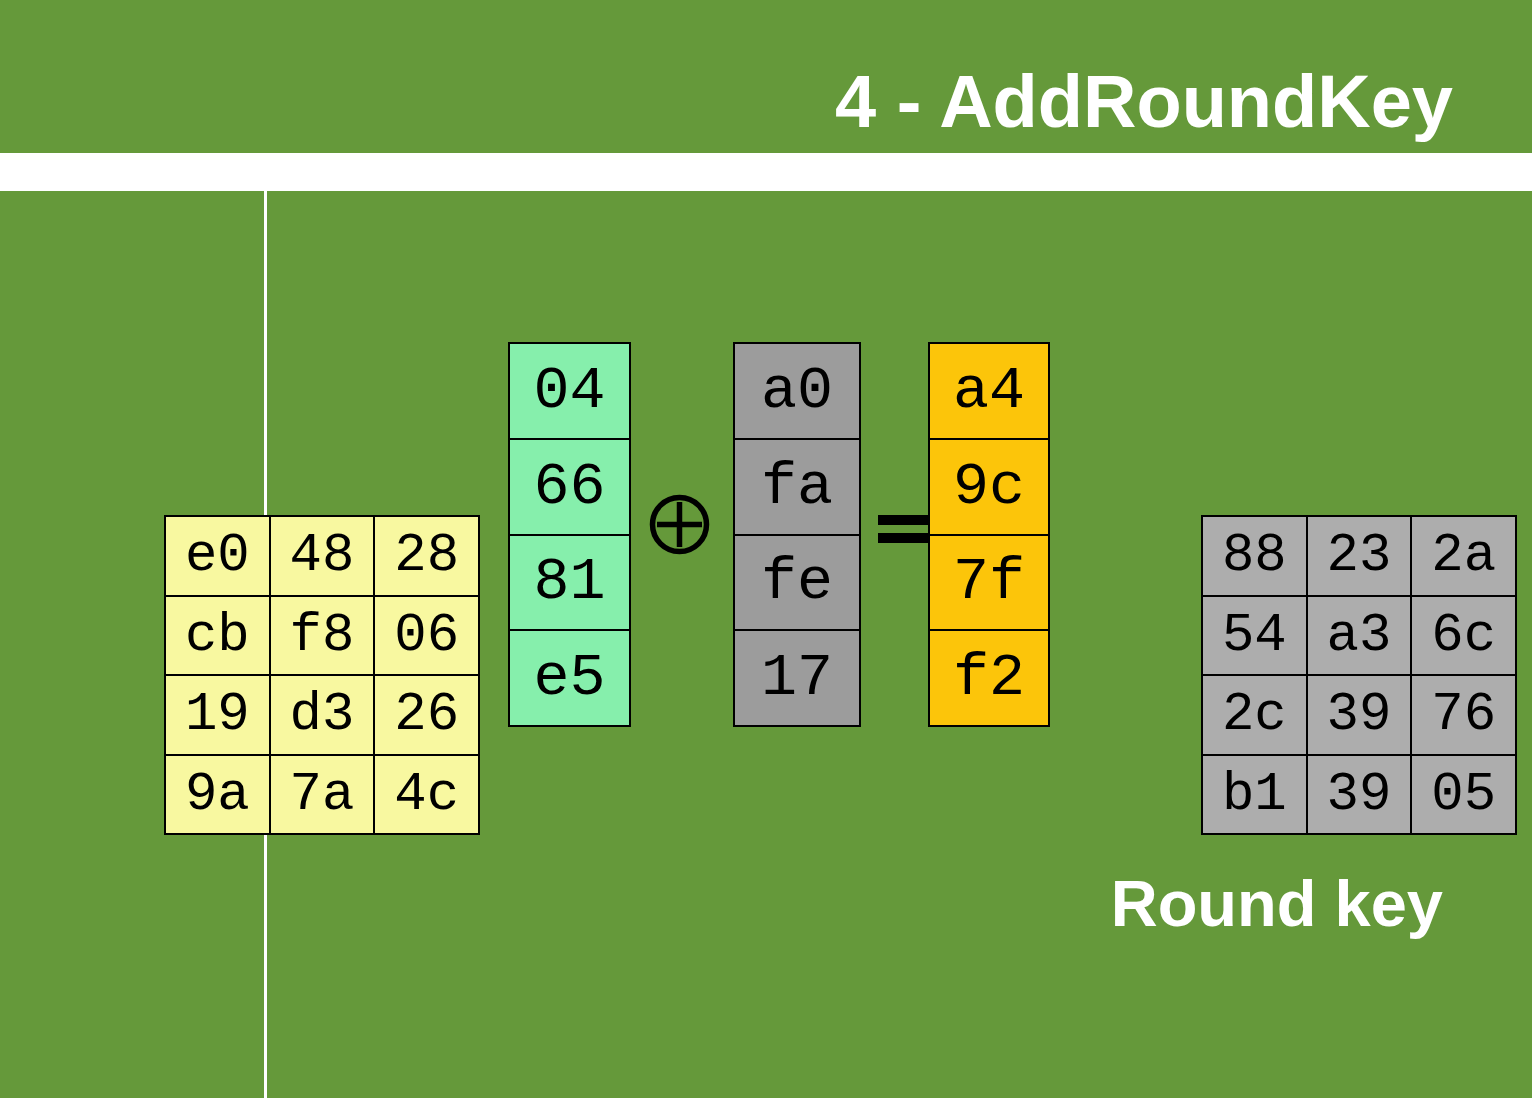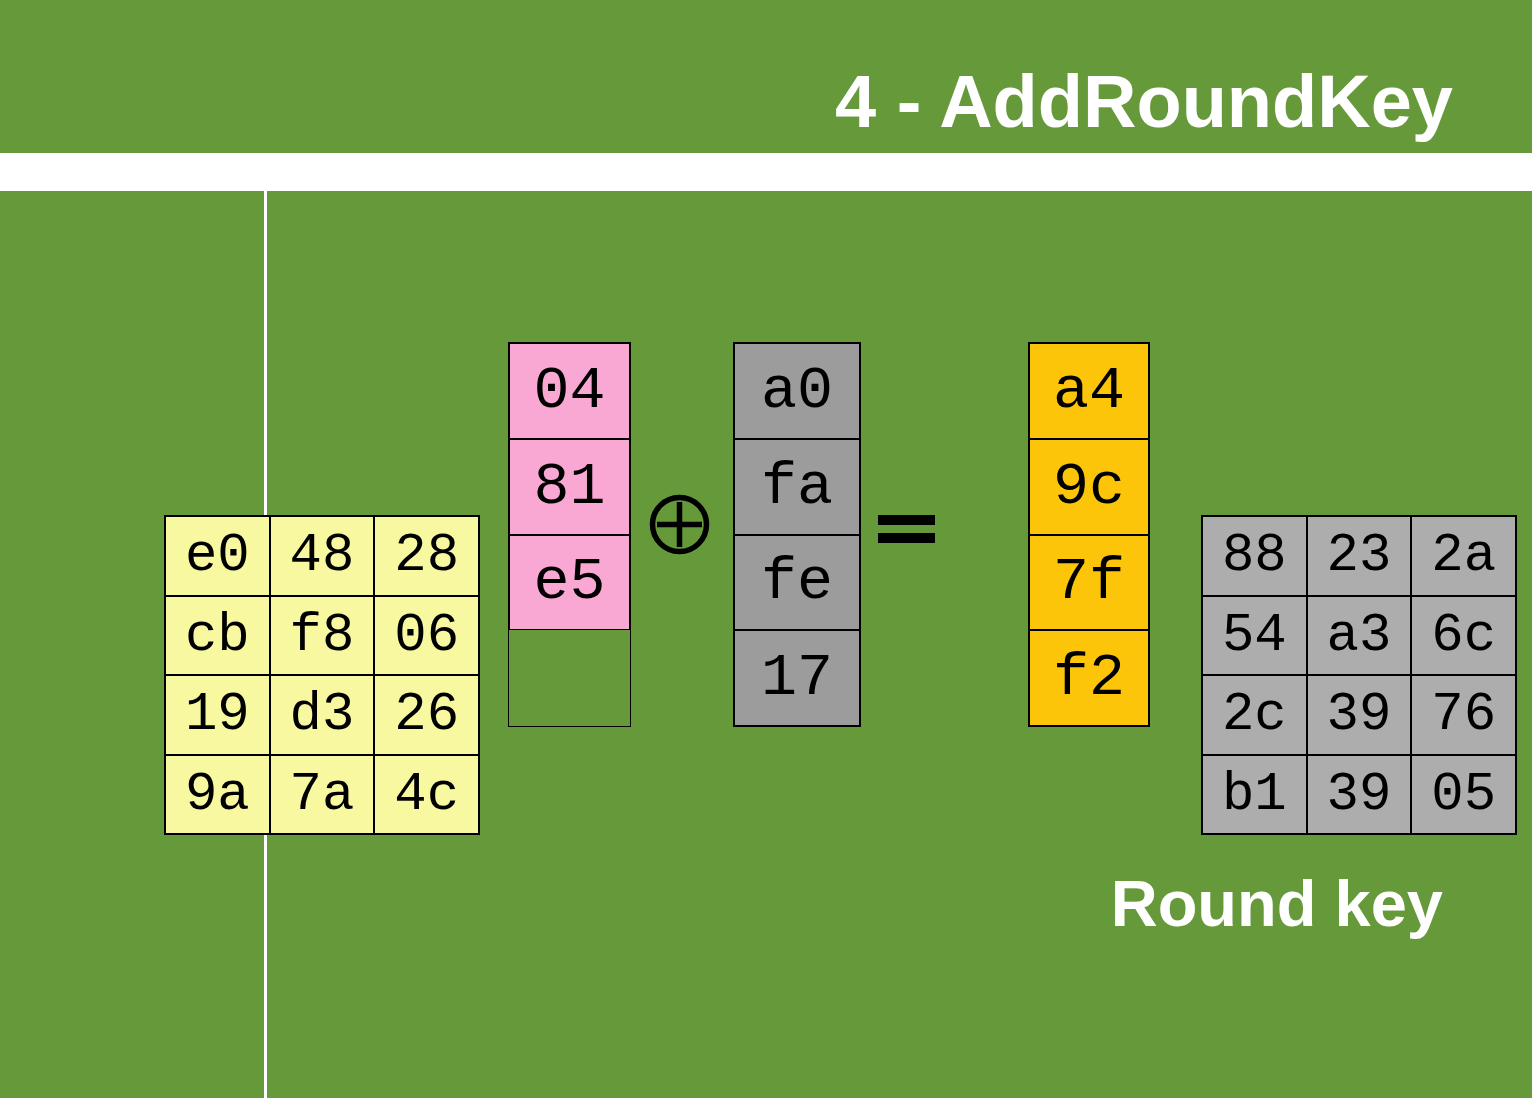--- a/index.html
+++ b/index.html
@@ -67,26 +67,26 @@
     color: #000000;
     overflow: hidden;
   }
   .grid-3x4 .cell { font-size: 54px; }
   .col-1x4 .cell { font-size: 60px; }
 
   .state-grid { left: 164px; }
   .state-grid .cell { background: #f8f8a0; }
 
   .state-column { left: 508px; }
-  .state-column .cell { background: #f9a8d4; }
+  .state-column .cell { background: #86efac; }
 
   .key-column { left: 733px; width: 128px; }
   .key-column .cell { background: #9c9c9c; }
 
-  .result-column { left: 1028px; width: 122px; }
+  .result-column { left: 928px; width: 122px; }
   .result-column .cell { background: #fcc50a; }
 
   .round-key-grid { left: 1157px; margin-left: 44px; }
   .round-key-grid .cell { background: #adadad; }
 
   .xor-op {
     position: absolute;
     left: 648px;
     top: 493px;
     width: 63px;
@@ -139,20 +139,21 @@
     <div class="cell">19</div>
     <div class="cell">d3</div>
     <div class="cell">26</div>
     <div class="cell">9a</div>
     <div class="cell">7a</div>
     <div class="cell">4c</div>
   </div>
 
   <div class="hexgrid col-1x4 state-column">
     <div class="cell">04</div>
+    <div class="cell">66</div>
     <div class="cell">81</div>
     <div class="cell">e5</div>
   </div>
 
   <svg class="xor-op" viewBox="0 0 63 63" role="img" aria-label="⊕">
     <circle cx="31.5" cy="31.5" r="27" fill="none" stroke="#000000" stroke-width="5.5"></circle>
     <line x1="9" y1="31.5" x2="54" y2="31.5" stroke="#000000" stroke-width="5.5"></line>
     <line x1="31.5" y1="9" x2="31.5" y2="54" stroke="#000000" stroke-width="5.5"></line>
   </svg>
 

